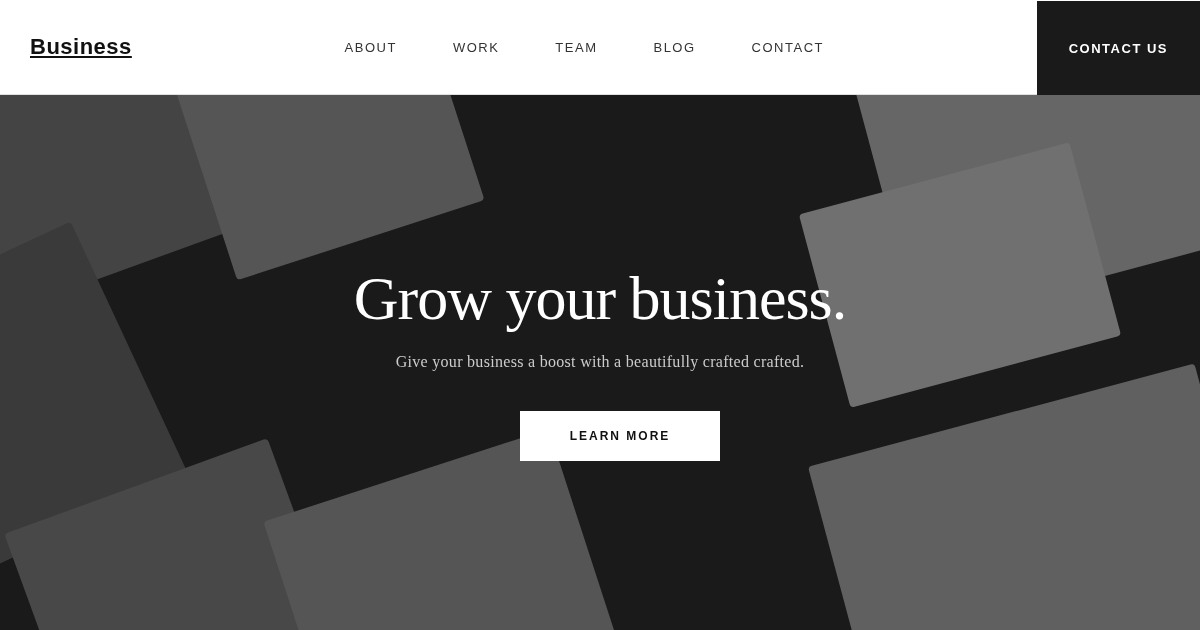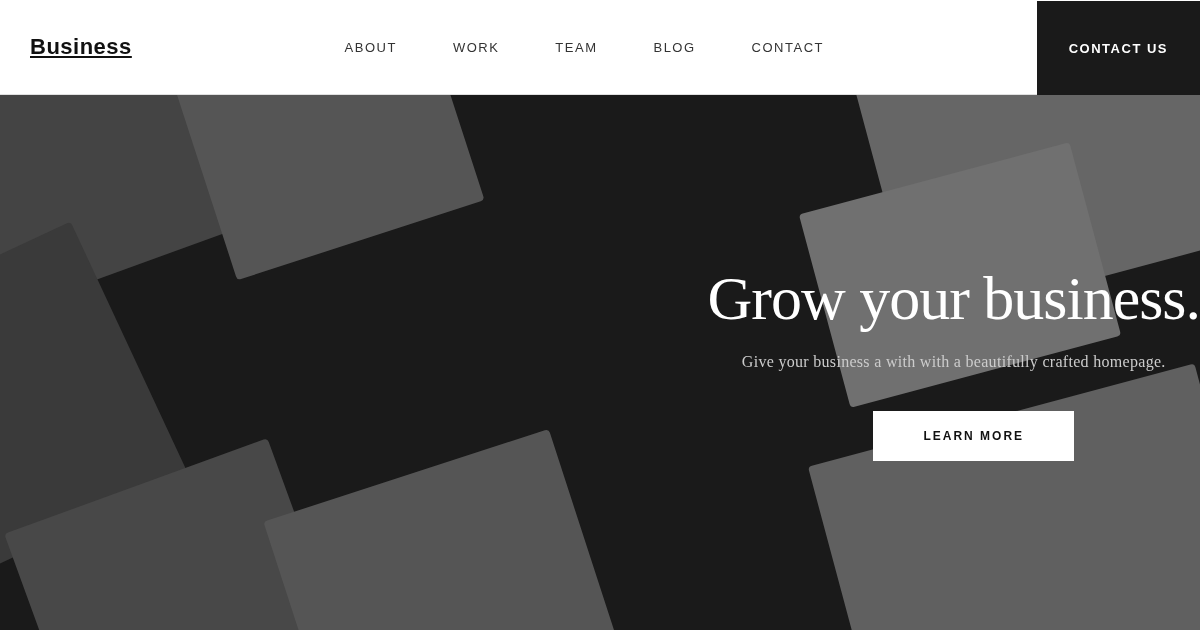--- a/index.html
+++ b/index.html
@@ -70,21 +70,21 @@
     }
 
     
     .hero {
       width: 1200px;
       height: 535px;
       background: #1a1a1a;
       position: relative;
       display: flex;
       align-items: center;
-      justify-content: flex-end;
+      justify-content: center;
       overflow: hidden;
     }
 
     
     .hero-bg {
       position: absolute;
       top: 0;
       left: 0;
       width: 100%;
       height: 100%;
@@ -251,16 +251,16 @@
     <div class="rect rect-3"></div>
     <div class="rect rect-4"></div>
     <div class="rect rect-5"></div>
     <div class="rect rect-6"></div>
     <div class="rect rect-7"></div>
     <div class="rect rect-8"></div>
   </div>
 
   <div class="hero-content">
     <h1 class="hero-title">Grow your business.</h1>
-    <p class="hero-subtitle">Give your business a with with a beautifully crafted homepage.</p>
+    <p class="hero-subtitle">Give your business a boost with a beautifully crafted crafted.</p>
     <button class="learn-more-btn">LEARN MORE</button>
   </div>
 </section>
 
 </body></html>

